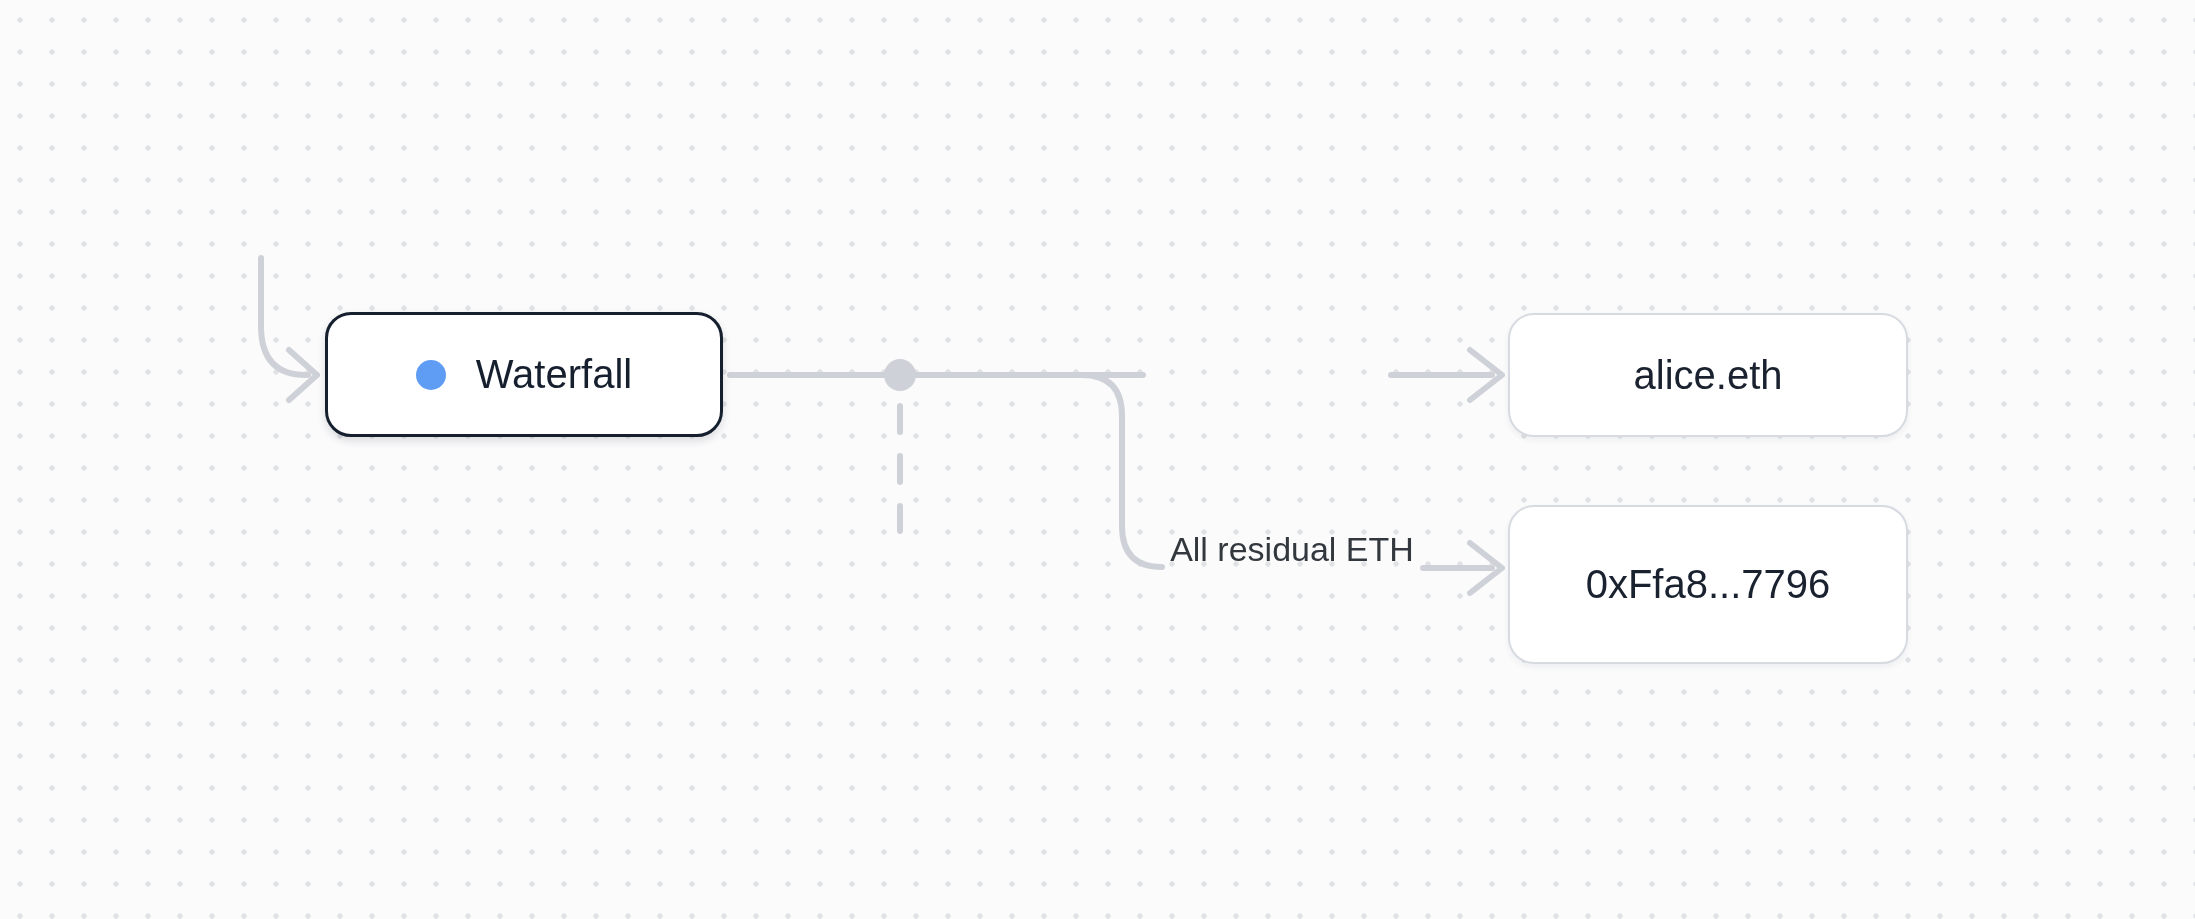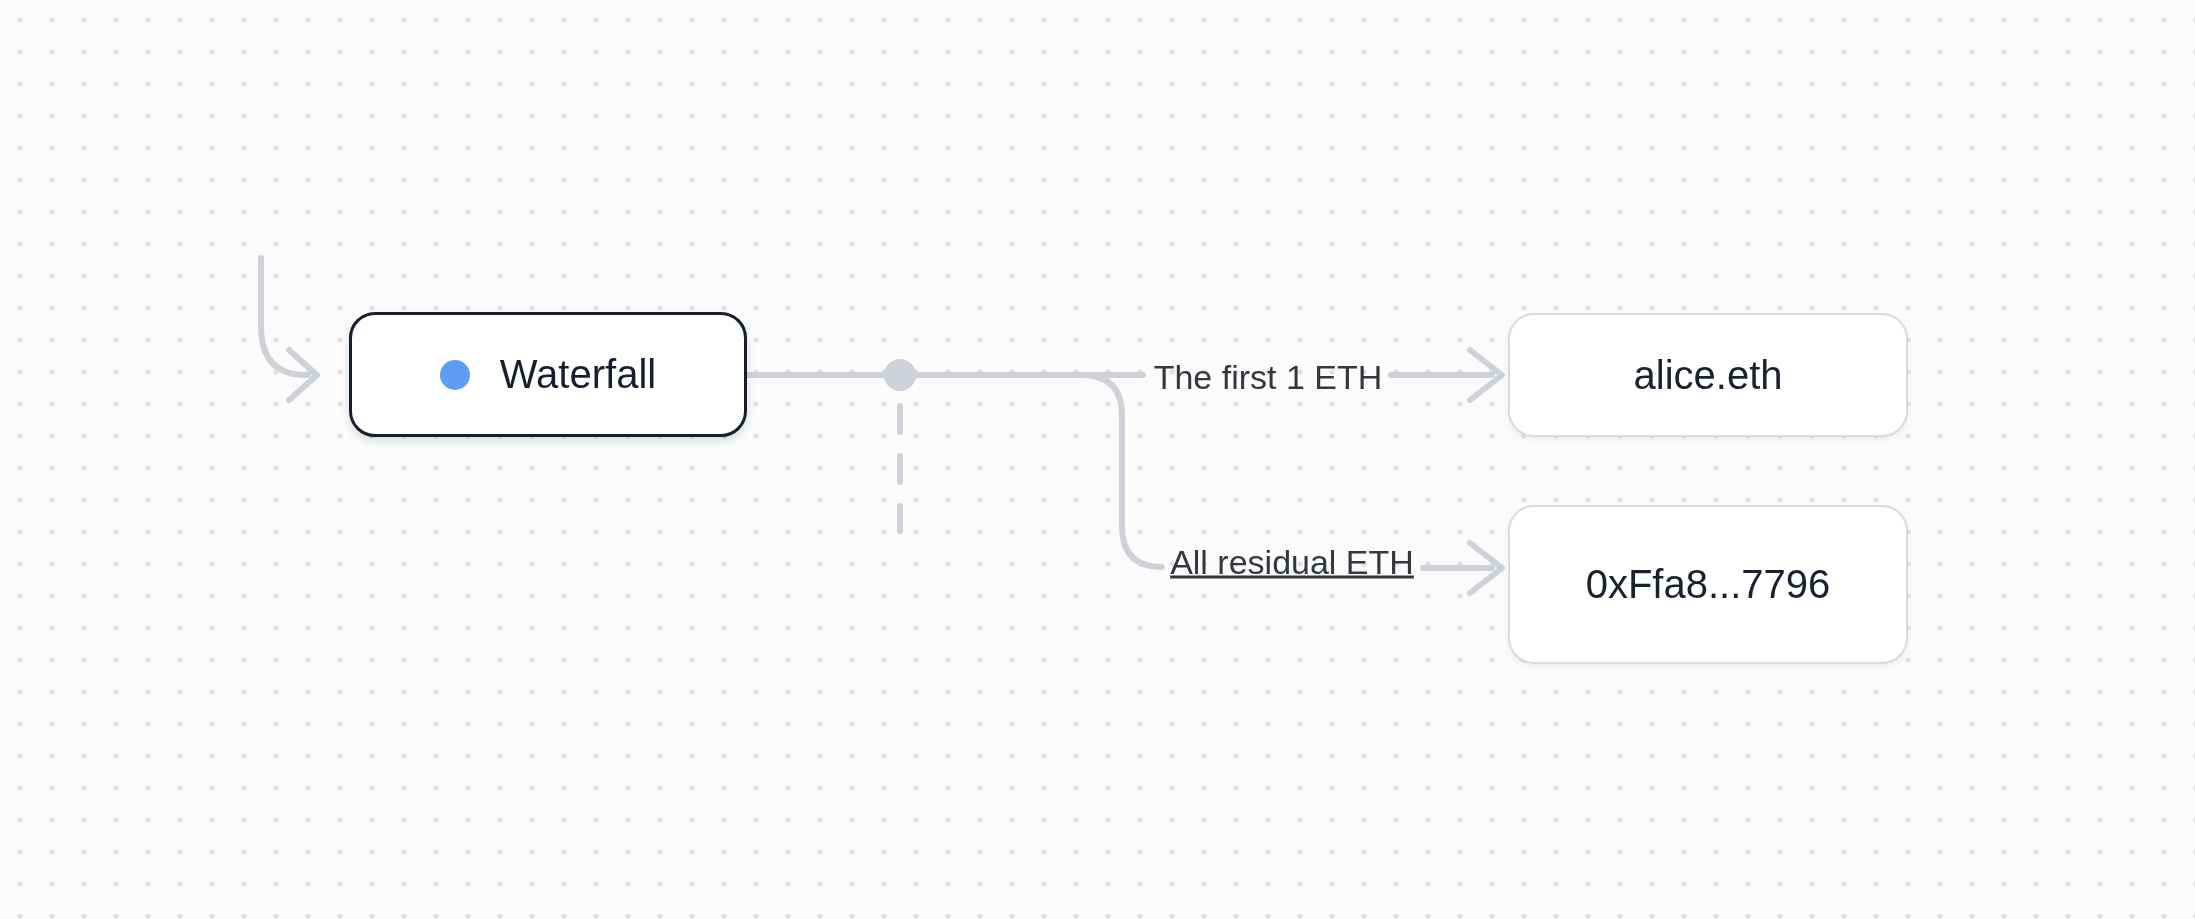--- a/index.html
+++ b/index.html
@@ -51,21 +51,20 @@
   .node-source {
     left: 325px;
     top: 312px;
     width: 398px;
     height: 125px;
     border: 3px solid #161F2E;
     box-shadow: 0 4px 8px rgba(22, 31, 46, 0.14);
     gap: 30px;
     font-size: 40px;
     color: #161F2E;
-    margin-left: 24px;
   }
 
   .node-recipient {
     left: 1508px;
     width: 400px;
     border: 2px solid #D7DBE1;
     box-shadow: 0 3px 6px rgba(22, 31, 46, 0.06);
     font-size: 40px;
     color: #1A2230;
   }
@@ -83,21 +82,21 @@
 
   .edge-label {
     position: absolute;
     transform: translate(-50%, -50%);
     font-size: 34px;
     color: #33383F;
     white-space: nowrap;
   }
 
   .label-first    { left: 1268px; top: 377px; }
-  .label-residual { left: 1292px; top: 562px; text-decoration: underline; }
+  .label-residual { left: 1292px; top: 549px; }
   .label-balance  { left: 900px;  top: 568px; }
 </style>
 </head>
 <body>
 
 <div class="flow-canvas">
 
   <svg class="edges-layer" viewBox="0 0 2195 919" xmlns="http://www.w3.org/2000/svg">
 
     <path class="edge" d="M 261 258 L 261 326 Q 261 375 306 375 L 308 375"></path>
@@ -124,18 +123,17 @@
   </div>
 
   <div class="node node-recipient row-1">
     <span>alice.eth</span>
   </div>
 
   <div class="node node-recipient row-2">
     <span>0xFfa8...7796</span>
   </div>
 
-  <div class="edge-label label-first">The first 1 ETH</div>
 
   <div class="edge-label label-residual">All residual ETH</div>
 
 
 </div>
 
 </body></html>

